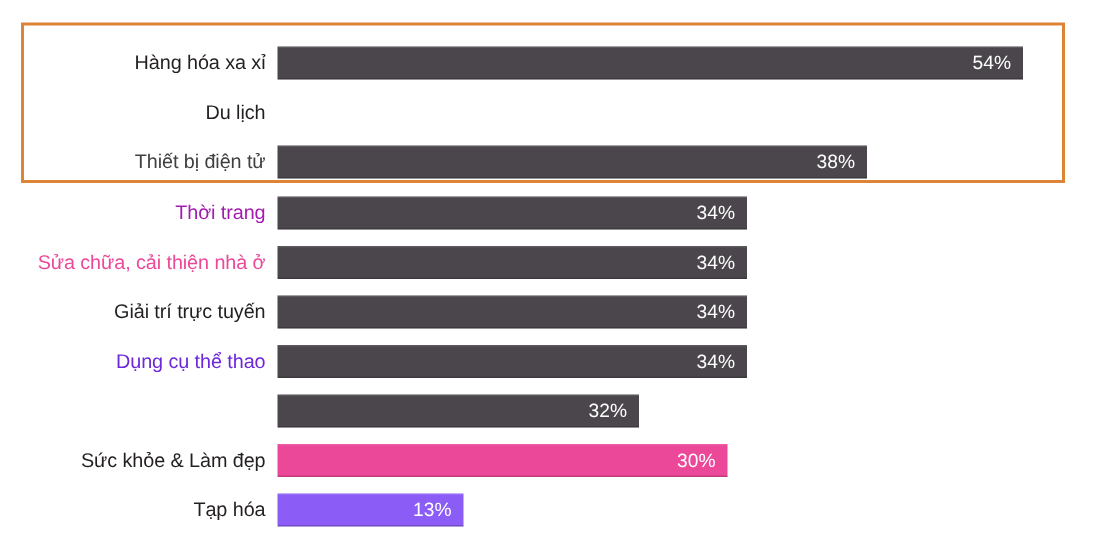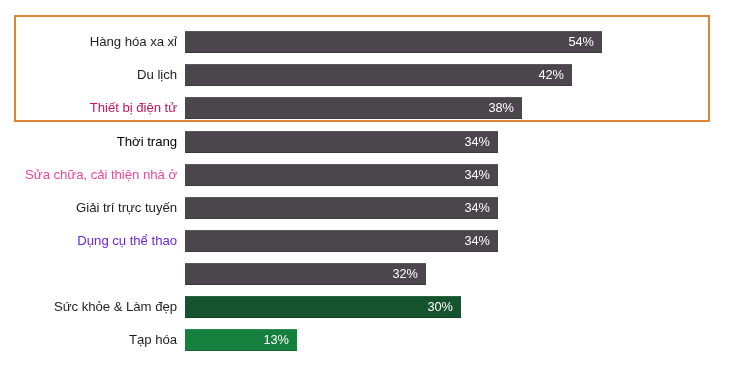--- a/index.html
+++ b/index.html
@@ -94,46 +94,41 @@
 </head>
 <body>
 
 <div id="chart-root" style="background: rgb(255, 255, 255);">
 
   <div id="plot-area">
 
     <div class="bar-row" style="top:31px;">
       <div class="row-label" style="color: rgb(35, 31, 32);">Hàng hóa xa xỉ</div>
       <div class="bar-track" style="width: 497px;">
-        <div class="bar-fill" style="width: 417px; background: rgb(75, 70, 76);">
+        <div class="bar-fill" style="width: 497px; background: rgb(75, 70, 76);">
           <span class="bar-value" style="color: rgb(255, 255, 255);">54%</span>
         </div>
       </div>
     </div>
 
     <div class="bar-row" style="top:64px;">
       <div class="row-label" style="color: rgb(35, 31, 32);">Du lịch</div>
-      <div class="bar-track" style="width: 387px;">
-        <div class="bar-fill" style="width: 387px; background: rgb(75, 70, 76);">
-          <span class="bar-value" style="color: rgb(255, 255, 255);">42%</span>
-        </div>
-      </div>
     </div>
 
     <div class="bar-row" style="top:97px;">
-      <div class="row-label" style="color: #be185d;">Thiết bị điện tử</div>
+      <div class="row-label" style="color: #404040;">Thiết bị điện tử</div>
       <div class="bar-track" style="width: 350px;">
-        <div class="bar-fill" style="width: 337px; background: rgb(75, 70, 76);">
+        <div class="bar-fill" style="width: 393px; background: rgb(75, 70, 76);">
           <span class="bar-value" style="color: rgb(255, 255, 255);">38%</span>
         </div>
       </div>
     </div>
 
     <div class="bar-row" style="top:131px;">
-      <div class="row-label" style="color: #000000;">Thời trang</div>
+      <div class="row-label" style="color: #a21caf;">Thời trang</div>
       <div class="bar-track" style="width: 313px;">
         <div class="bar-fill" style="width: 313px; background: rgb(75, 70, 76);">
           <span class="bar-value" style="color: rgb(255, 255, 255);">34%</span>
         </div>
       </div>
     </div>
 
     <div class="bar-row" style="top:164px;">
       <div class="row-label" style="color: #ec4899;">Sửa chữa, cải thiện nhà ở</div>
       <div class="bar-track" style="width: 313px;">
@@ -165,30 +160,30 @@
       <div class="bar-track" style="width: 295px;">
         <div class="bar-fill" style="width: 241px; background: rgb(75, 70, 76);">
           <span class="bar-value" style="color: rgb(255, 255, 255);">32%</span>
         </div>
       </div>
     </div>
 
     <div class="bar-row" style="top:296px;">
       <div class="row-label" style="color: rgb(35, 31, 32);">Sức khỏe &amp; Làm đẹp</div>
       <div class="bar-track" style="width: 276px;">
-        <div class="bar-fill" style="width: 276px; background: #14532d;">
+        <div class="bar-fill" style="width: 300px; background: #ec4899;">
           <span class="bar-value" style="color: rgb(255, 255, 255);">30%</span>
         </div>
       </div>
     </div>
 
     <div class="bar-row" style="top:329px;">
       <div class="row-label" style="color: rgb(35, 31, 32);">Tạp hóa</div>
       <div class="bar-track" style="width: 120px;">
-        <div class="bar-fill" style="width: 112px; background: #15803d;">
+        <div class="bar-fill" style="width: 124px; background: #8b5cf6;">
           <span class="bar-value" style="color: rgb(255, 255, 255);">13%</span>
         </div>
       </div>
     </div>
 
   </div>
 
   <div id="highlight-box" style="border-color: rgb(221, 132, 54);"></div>
 
 </div>

